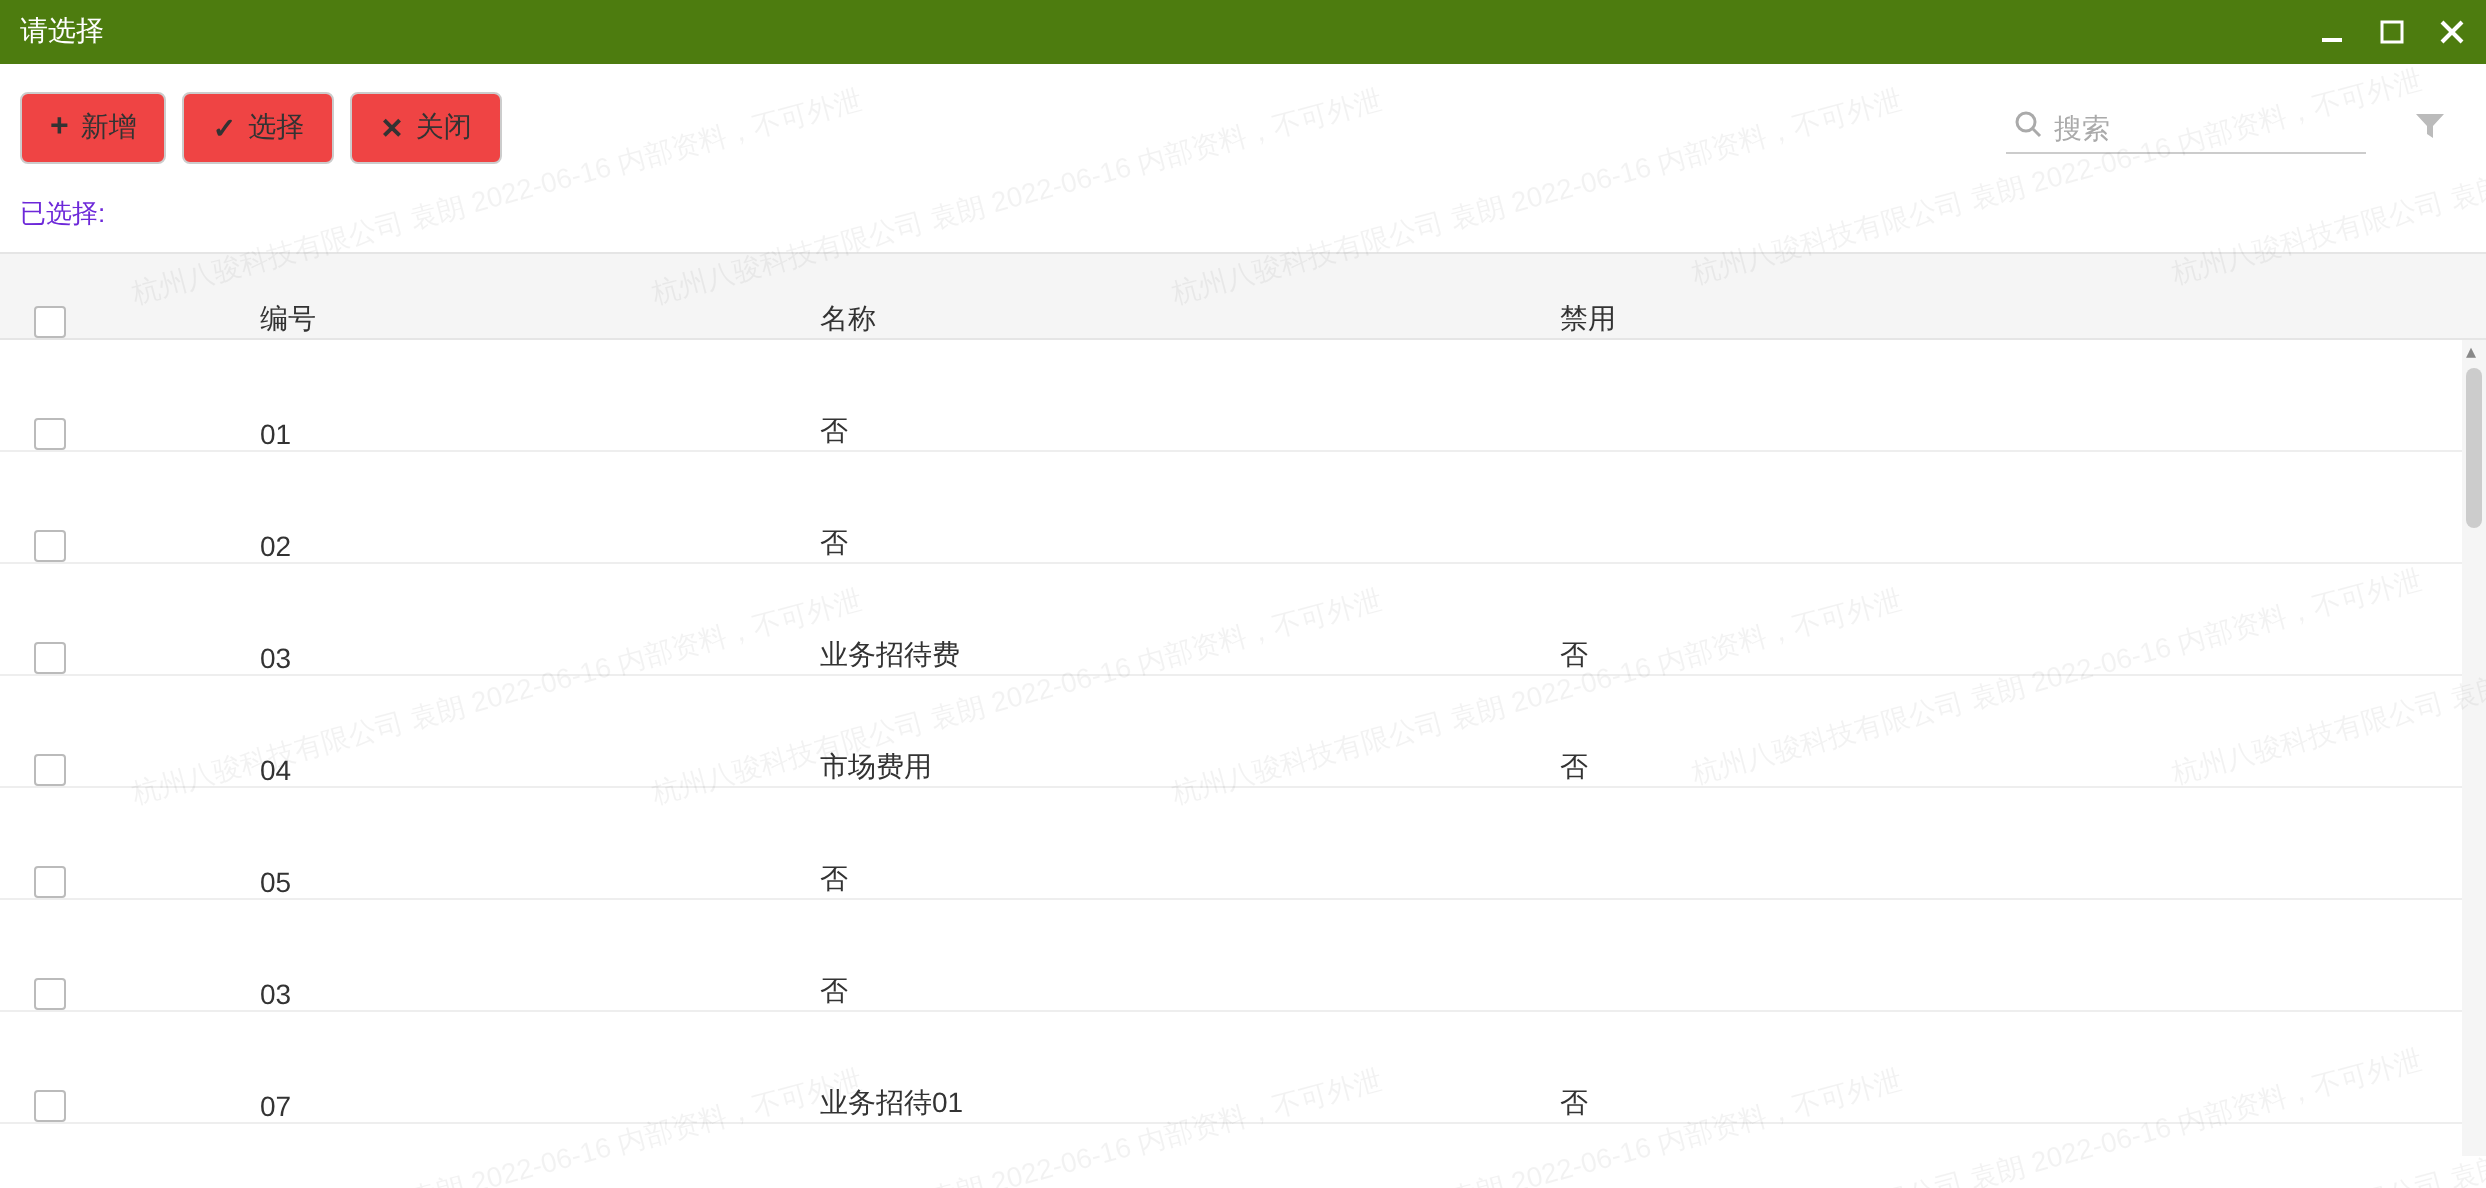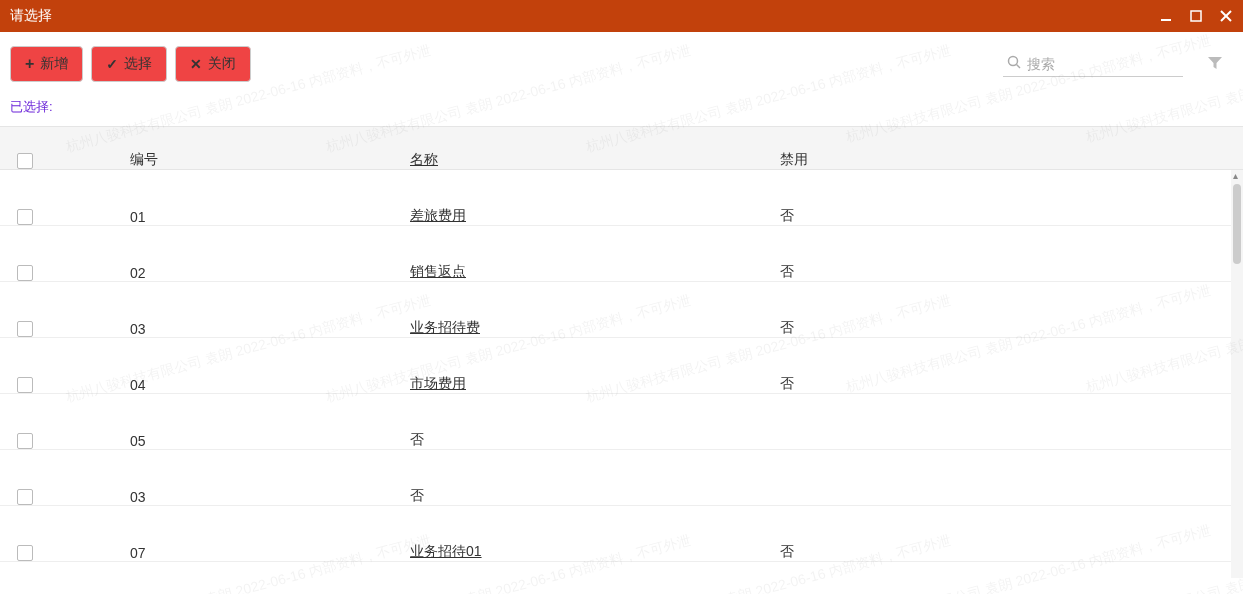--- a/index.html
+++ b/index.html
@@ -11,21 +11,21 @@
       font-family: "Microsoft YaHei", Arial, sans-serif;
       font-size: 14px;
       color: #333;
       background: #fff;
       width: 1243px;
       height: 594px;
       overflow: hidden;
       position: relative;
     }
     .title-bar {
-      background: #c2410c;
+      background: #4d7c0f;
       color: #fff;
       height: 32px;
       display: flex;
       align-items: center;
       justify-content: space-between;
       padding: 0 10px;
     }
     .title-bar .title {
       font-size: 14px;
     }
@@ -121,21 +121,20 @@
       width: 50px;
       display: flex;
       justify-content: center;
     }
     .col-code {
       width: 360px;
       padding-left: 80px;
     }
     .col-name {
       width: 370px;
-      text-decoration: underline;
     }
     .col-disabled {
       flex: 1;
       margin-top: 44px;
     }
     .table-body {
       height: 408px;
       overflow-y: auto;
     }
     .table-row {
@@ -250,29 +249,27 @@
     <div class="col-code">编号</div>
     <div class="col-name">名称</div>
     <div class="col-disabled">禁用</div>
   </div>
   <div class="table-body" id="table-body">
       <div class="table-row">
     <div class="col-check">
       <div class="checkbox"></div>
     </div>
     <div class="col-code">01</div>
-    <div class="col-name">差旅费用</div>
     <div class="col-disabled">否</div>
   </div>
       <div class="table-row">
     <div class="col-check">
       <div class="checkbox"></div>
     </div>
     <div class="col-code">02</div>
-    <div class="col-name">销售返点</div>
     <div class="col-disabled">否</div>
   </div>
       <div class="table-row">
     <div class="col-check">
       <div class="checkbox"></div>
     </div>
     <div class="col-code">03</div>
     <div class="col-name">业务招待费</div>
     <div class="col-disabled">否</div>
   </div>

